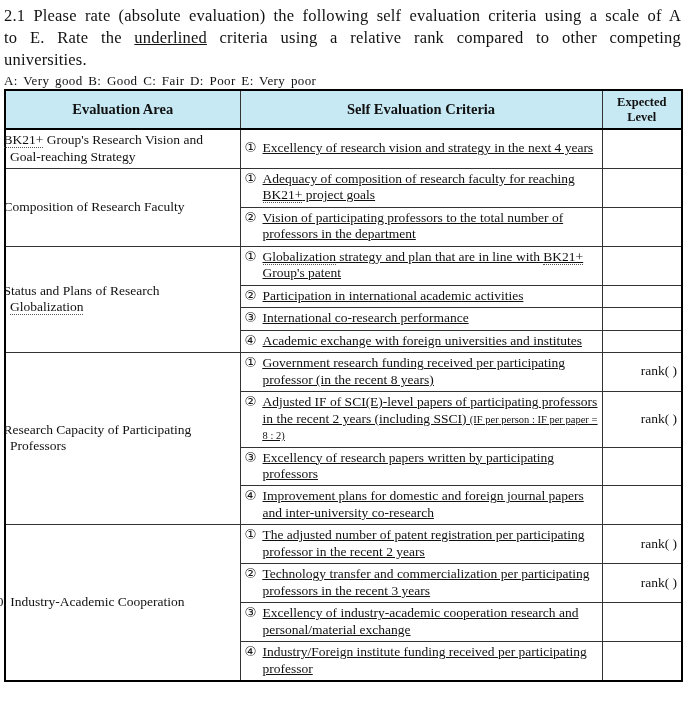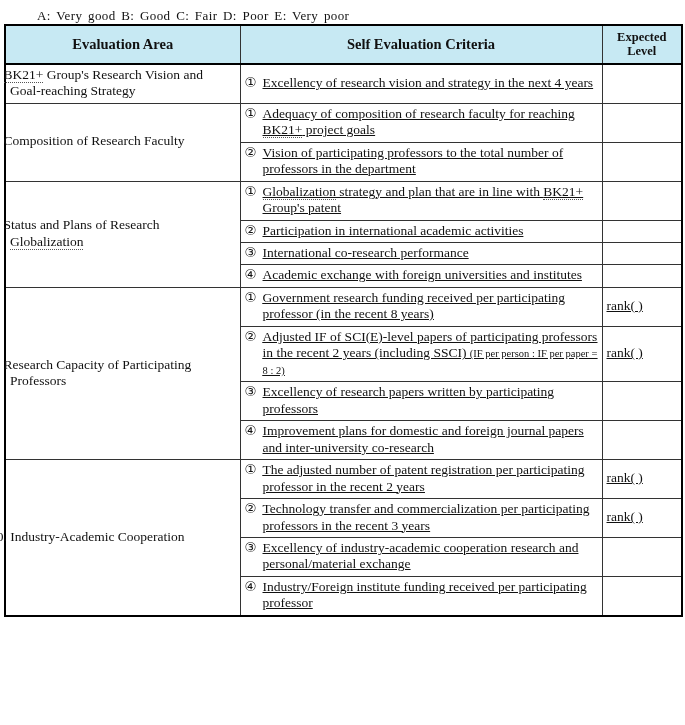--- a/index.html
+++ b/index.html
@@ -18,21 +18,20 @@
     text-align: justify;
     letter-spacing: 0.2px;
     word-spacing: 2.5px;
     margin: 0;
   }
   .scale-note {
     font-size: 13px;
     letter-spacing: 0.4px;
     word-spacing: 2px;
     margin-top: 3px;
-    margin-left: 33px;
   }
   .section-title {
     font-size: 17.5px;
     letter-spacing: 0.6px;
     margin-top: 28px;
     margin-bottom: 9px;
     font-weight: normal;
   }
 
   table.eval {
@@ -60,31 +59,32 @@
     vertical-align: middle;
   }
   td.area-cell {
     padding-left: 26px;
     text-indent: -20px;
     padding-right: 6px;
   }
   .critflex { display: flex; align-items: flex-start; }
   .marker { flex: 0 0 18px; }
   .ctext { flex: 1 1 auto; text-decoration: underline; }
-  td.exp-cell { text-align: left; font-size: 13px; padding: 2px 1px; text-decoration: underline; }
+  td.exp-cell { text-align: right; font-size: 13px; padding: 2px 1px; }
 
   .u-solid { text-decoration: underline; }
   .u-dotted { border-bottom: 1px dotted #555555; }
   .small { font-size: 10.5px; }
 </style>
 </head>
 <body>
 
 <div class="page">
 
+  <p class="intro"><span>2.1 Please rate (absolute evaluation) the following self evaluation criteria using a scale of A to E. Rate the </span><span class="u-solid">underlined</span><span> criteria using a relative rank compared to other competing universities.</span></p>
 
   <div class="scale-note">A: Very good B: Good C: Fair D: Poor E: Very poor</div>
 
 
   <table class="eval">
     <colgroup>
       <col style="width:235px">
       <col style="width:362px">
       <col style="width:80px">
     </colgroup>

